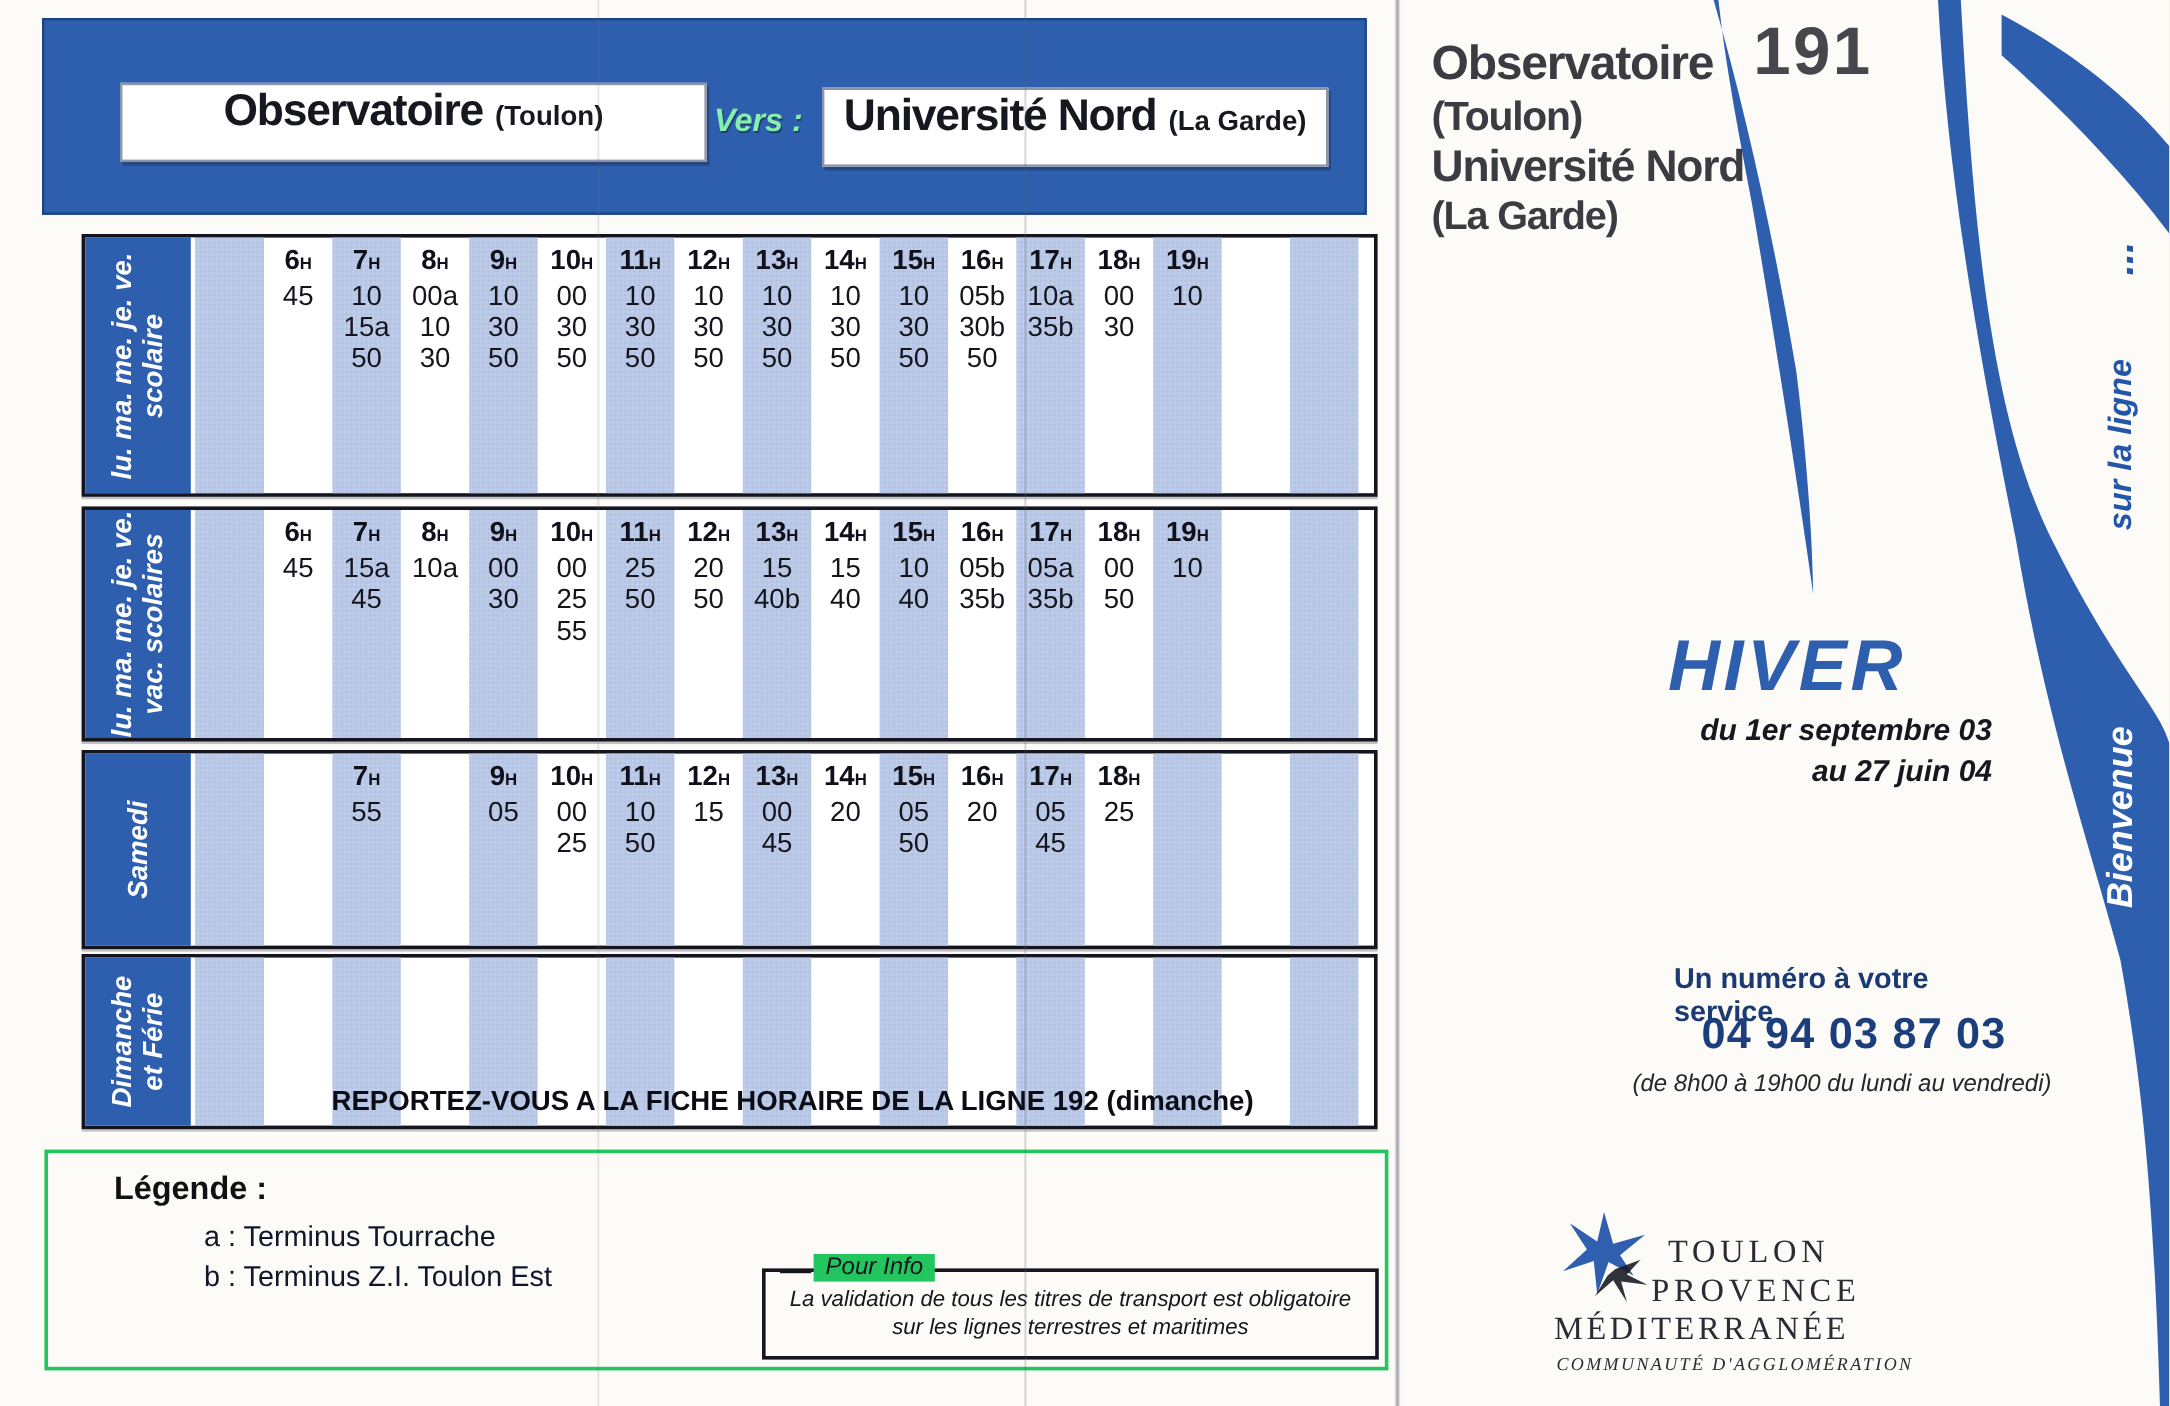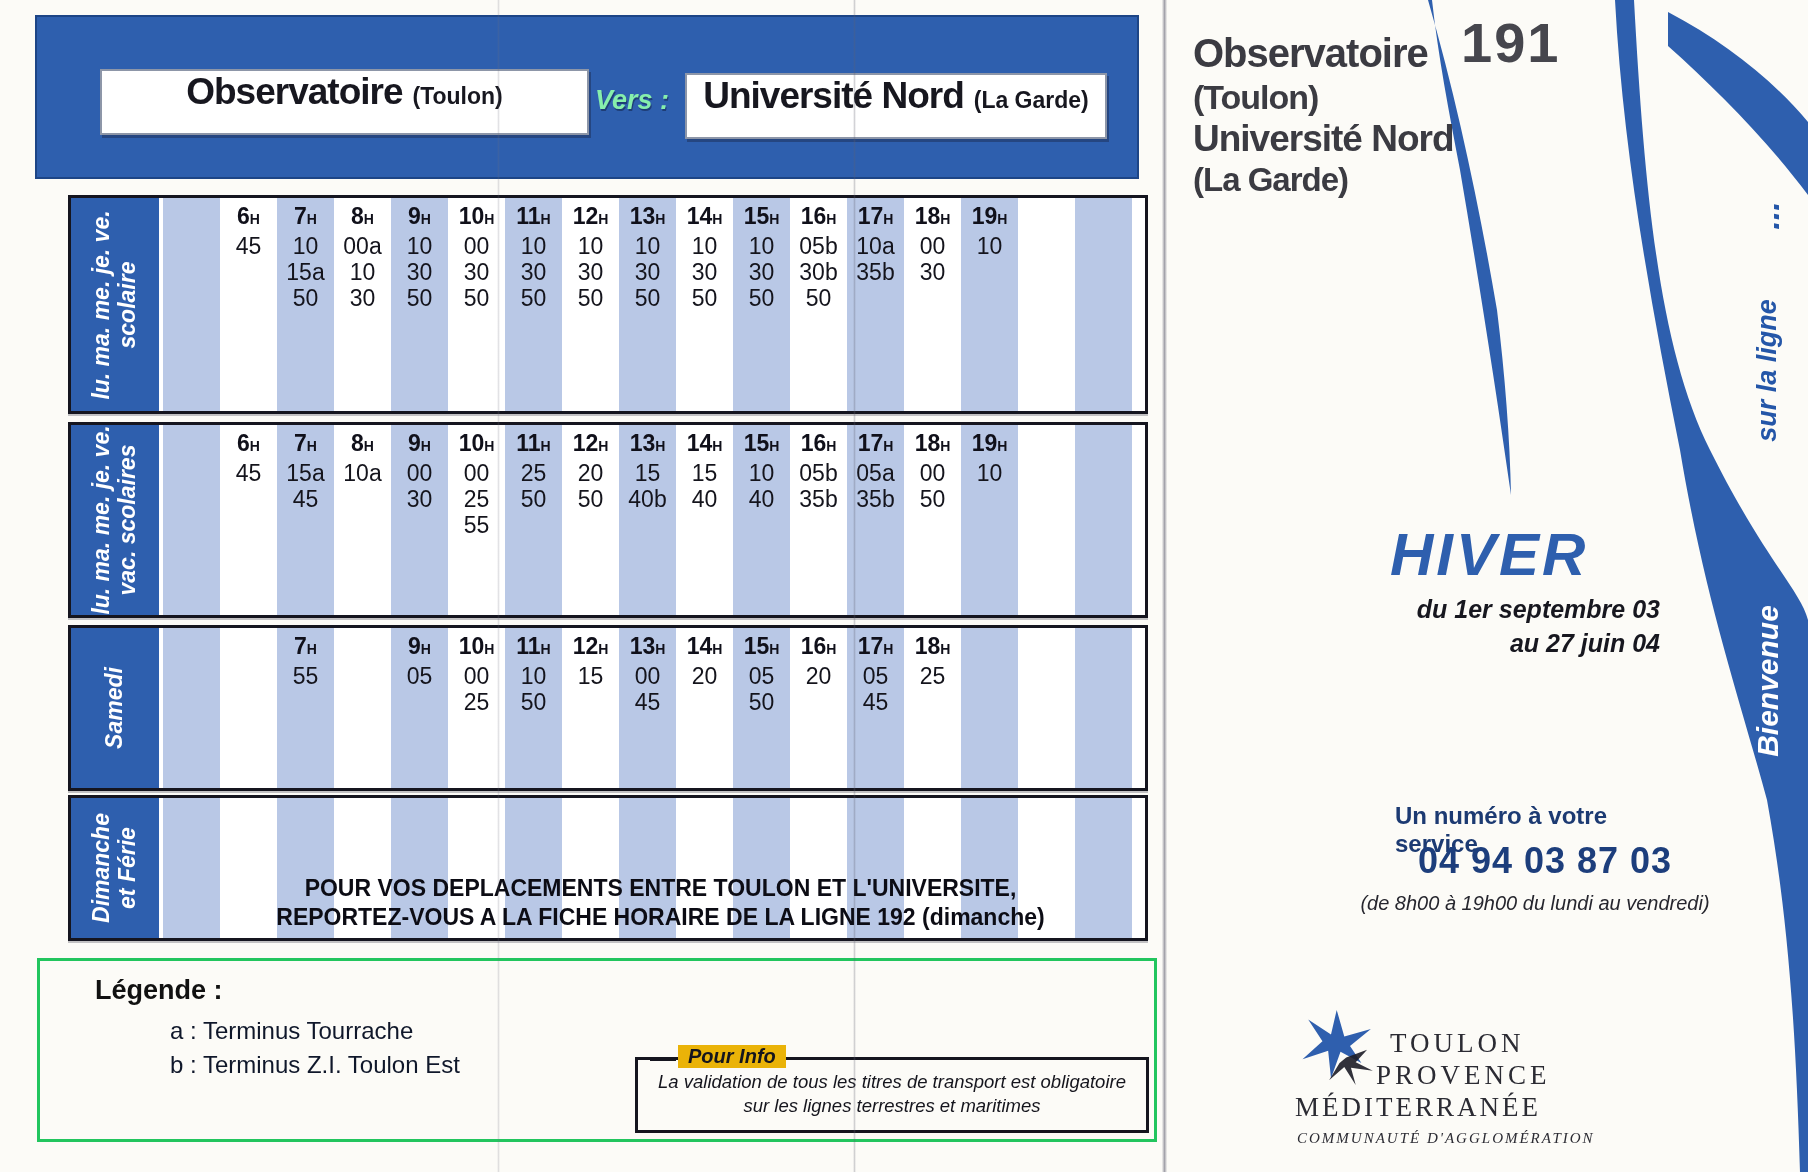--- a/index.html
+++ b/index.html
@@ -36,21 +36,21 @@
   .hour .hs{font-size:14px;font-weight:bold;}
   .time{font-size:23px;line-height:26px;color:#14141c;}
   .tt-note{position:absolute;left:30px;right:20px;bottom:6px;text-align:center;font-weight:bold;font-size:23px;line-height:29px;color:#0c0c14;}
   
   .legend-box{position:absolute;left:37px;top:958px;width:1114px;height:178px;border:3px solid #22c55e;background:transparent;}
   .legend-title{position:absolute;left:55px;top:14px;font-weight:bold;font-size:27px;color:#111;}
   .legend-item{position:absolute;left:130px;font-size:24px;color:#0f172a;}
   .legend-item.a{top:56px;}
   .legend-item.b{top:90px;}
   .pour-info{position:absolute;left:595px;top:96px;width:508px;height:70px;border:3px solid #15151f;}
-  .pi-title{position:absolute;left:40px;top:-15px;background:#eab308;padding:0 10px;font-style:italic;font-size:20px;font-weight:bold;color:#15151d;}
+  .pi-title{position:absolute;left:40px;top:-15px;background:#22c55e;padding:0 10px;font-style:italic;font-size:20px;font-weight:normal;color:#15151d;}
   .pi-title::before{content:"";position:absolute;left:-28px;top:13px;width:26px;height:3px;background:#15151f;}
   .pi-line{font-style:italic;font-size:18.5px;line-height:24px;text-align:center;color:#15151d;}
   .pi-line.first{margin-top:10px;}
   
   .cover{position:absolute;left:1165px;top:0;width:643px;height:1172px;}
   .swoosh{position:absolute;left:0;top:0;}
   .line-number{position:absolute;left:296px;top:10px;font-size:56px;font-weight:bold;color:#46464d;letter-spacing:2px;}
   .cover-title{position:absolute;left:28px;top:30px;color:#3b3b42;font-weight:bold;line-height:1.18;letter-spacing:-1px;}
   .cover-title .t1{font-size:40px;}
   .cover-title .t2{font-size:34px;}
@@ -406,21 +406,20 @@
           <div class="col stripe">
             <div class="hour"></div>
           </div>
           <div class="col">
             <div class="hour"></div>
           </div>
           <div class="col stripe">
             <div class="hour"></div>
           </div>
           <div class="tt-note">
-            <div>POUR VOS DEPLACEMENTS ENTRE TOULON ET L'UNIVERSITE,</div>
             <div>REPORTEZ-VOUS A LA FICHE HORAIRE DE LA LIGNE 192 (dimanche)</div>
           </div>
         </div>
       </div>
     </div>
 
   <div class="legend-box">
     <div class="legend-title">Légende :</div>
     <div class="legend-item a">a : Terminus Tourrache</div>
     <div class="legend-item b">b : Terminus  Z.I. Toulon Est</div>

